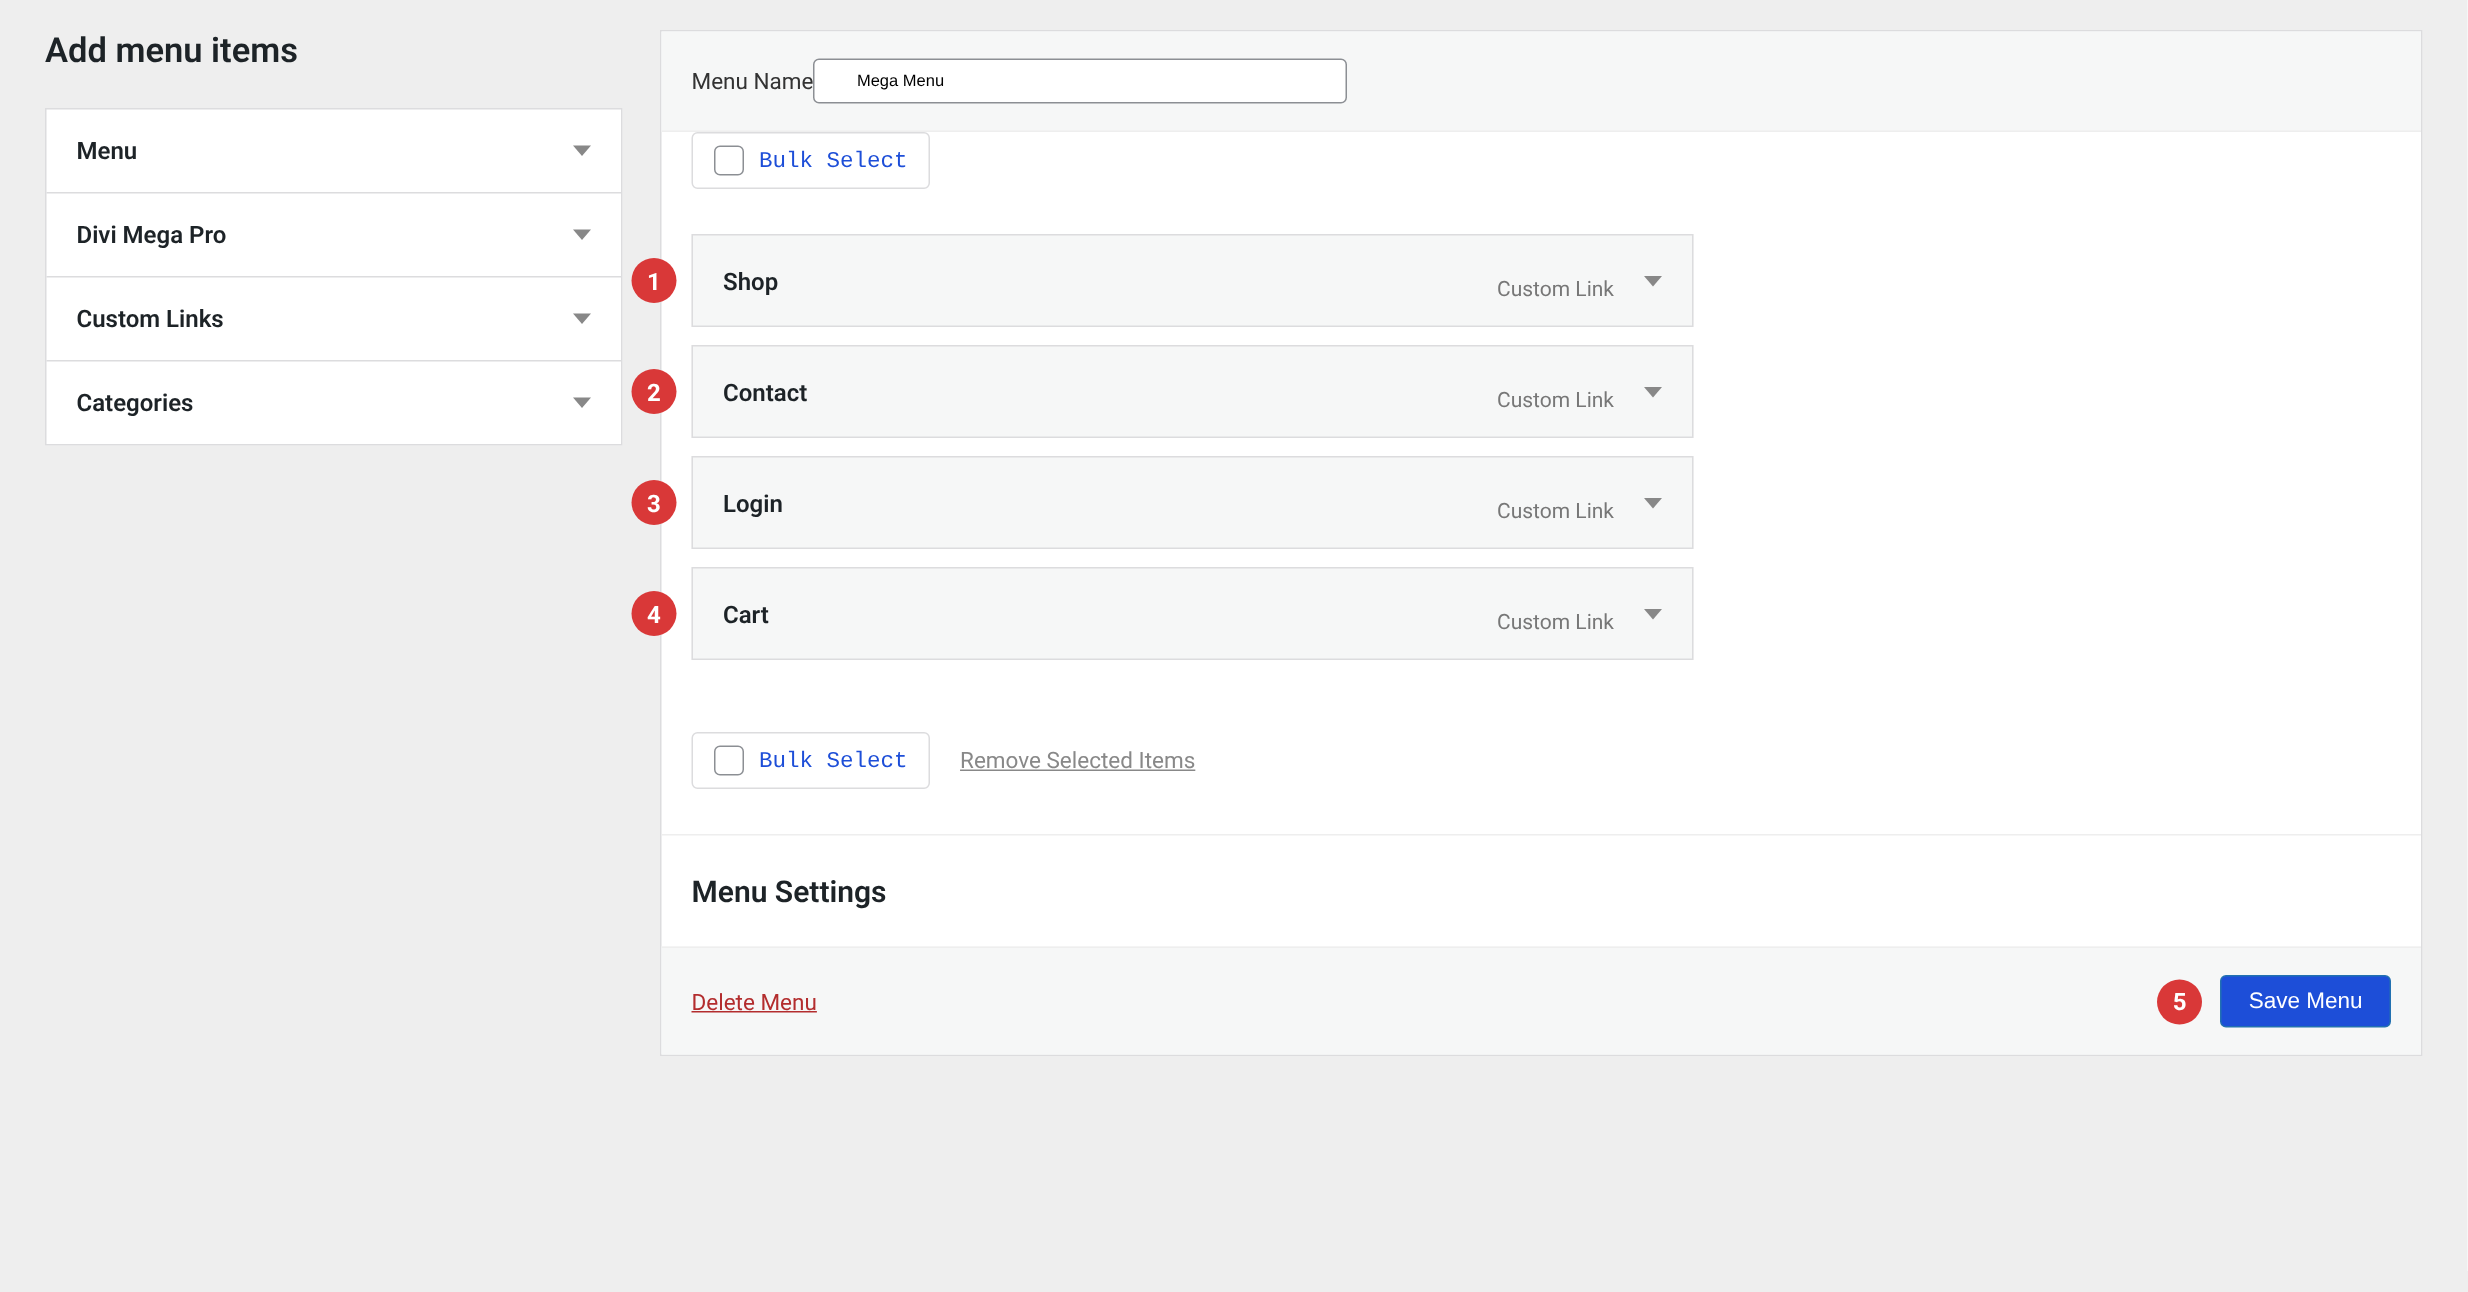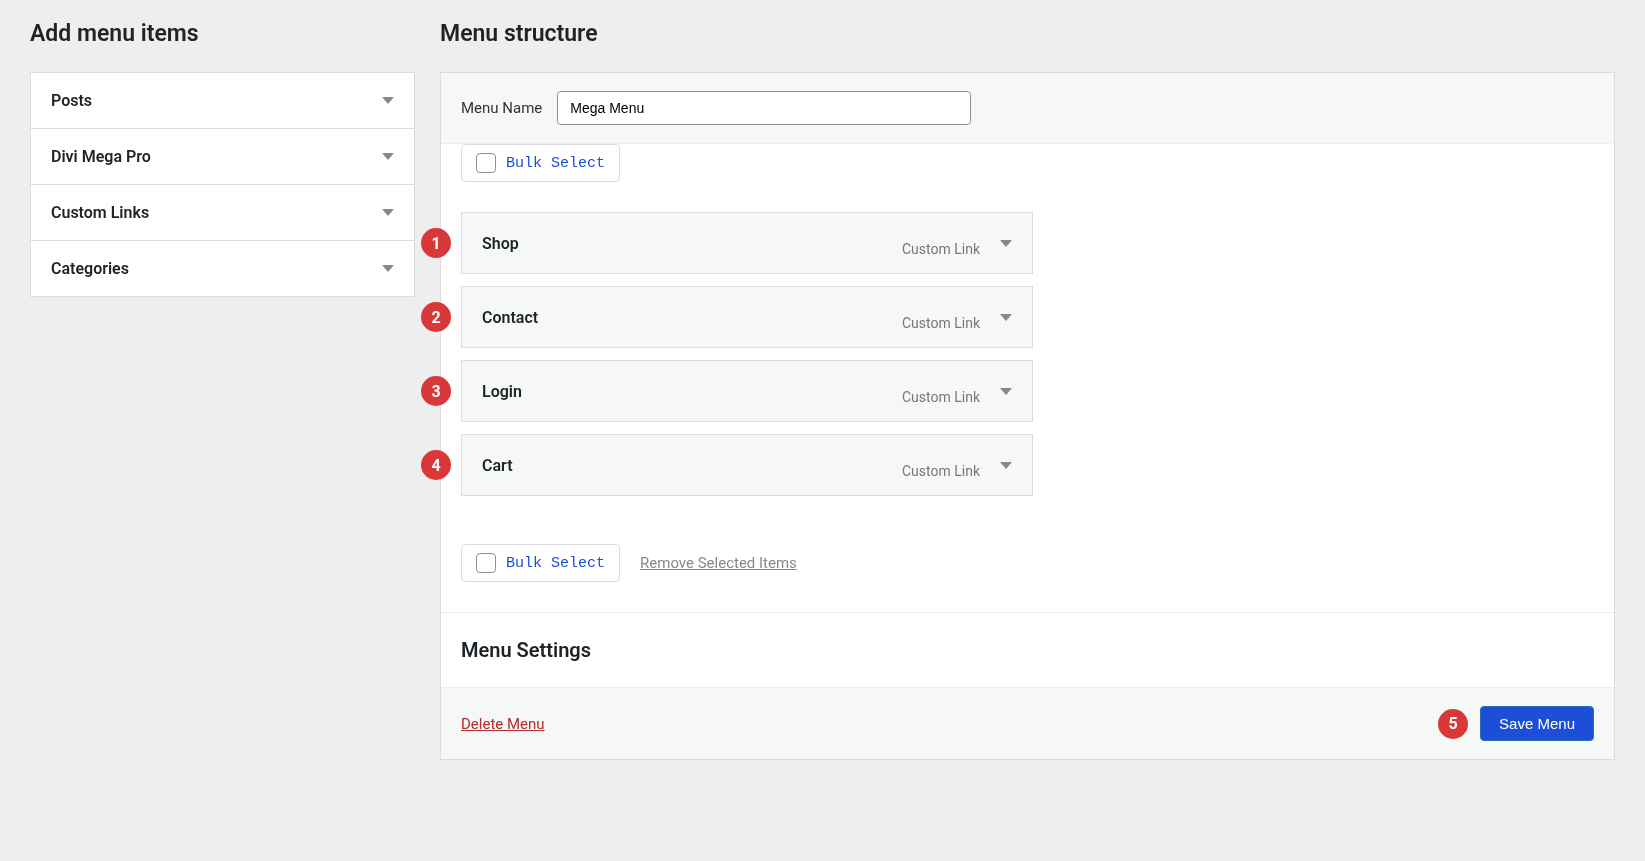--- a/index.html
+++ b/index.html
@@ -58,32 +58,31 @@
     .structure-panel {
       background: #fff;
       border: 1px solid #dcdcde;
     }
     .name-row {
       background: #f6f7f7;
       border-bottom: 1px solid #eee;
       padding: 18px 20px;
       display: flex;
       align-items: center;
-      gap: 15px;
     }
     .name-row label {
       color: #333;
       font-size: 15px;
     }
     .name-input {
       border: 1px solid #8c8f94;
       border-radius: 4px;
-      padding: 8px 12px;
-      font-size: 14px;
-      width: 414px;
+      padding: 8px 28px;
+      font-size: 11px;
+      width: 356px;
       background: #fff;
     }
     .instructions {
       padding: 25px 20px 20px 20px;
       color: #2c3338;
       font-size: 15px;
     }
     .bulk-wrap {
       margin: 0 20px;
       display: inline-flex;
@@ -136,21 +135,21 @@
       font-weight: bold;
       font-size: 16px;
     }
     .menu-item {
       border: 1px solid #dcdcde;
       background: #f6f7f7;
       padding: 16px 20px;
       display: flex;
       justify-content: space-between;
       align-items: center;
-      width: 572px;
+      width: 668px;
     }
     .menu-item .label {
       font-weight: 600;
       font-size: 16px;
     }
     .menu-item .right {
       display: flex;
       align-items: center;
       gap: 20px;
     }
@@ -224,40 +223,39 @@
     }
   </style>
 </head>
 <body>
 
 <div class="layout">
   <div class="left-col">
     <h2>Add menu items</h2>
     <div class="accordion">
       <div class="accordion-item">
-        <span>Posts</span>
+        <span>Menu</span>
         <span class="tri-down"></span>
       </div>
       <div class="accordion-item">
         <span>Divi Mega Pro</span>
         <span class="tri-down"></span>
       </div>
       <div class="accordion-item">
         <span>Custom Links</span>
         <span class="tri-down"></span>
       </div>
       <div class="accordion-item">
         <span>Categories</span>
         <span class="tri-down"></span>
       </div>
     </div>
   </div>
 
   <div class="right-col">
-    <h2>Menu structure</h2>
     <div class="structure-panel">
       <div class="name-row">
         <label>Menu Name</label>
         <input type="text" class="name-input" value="Mega Menu" style="">
       </div>
       <div class="bulk-wrap">
         <input type="checkbox" class="bulk-check" style="">
         <span class="bulk-label">Bulk Select</span>
       </div>
 

